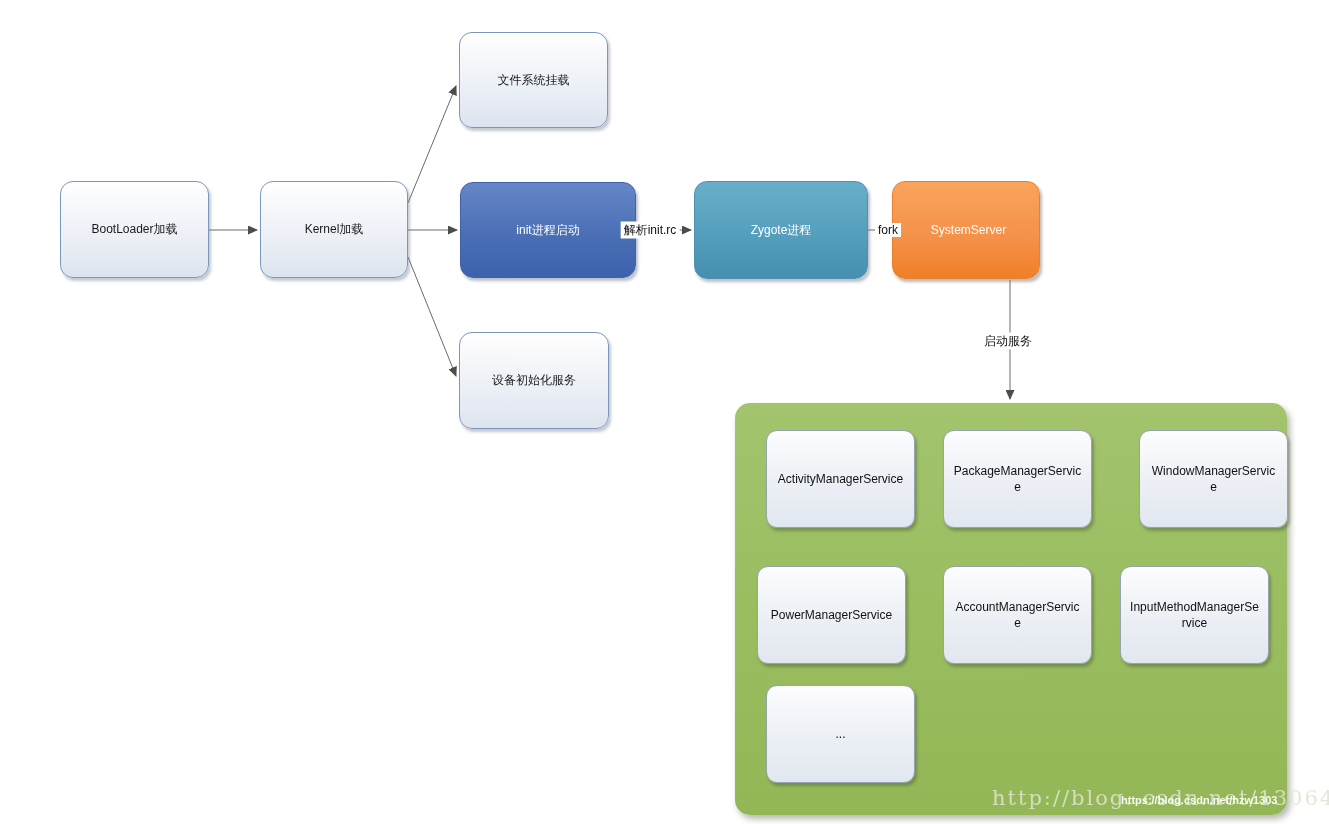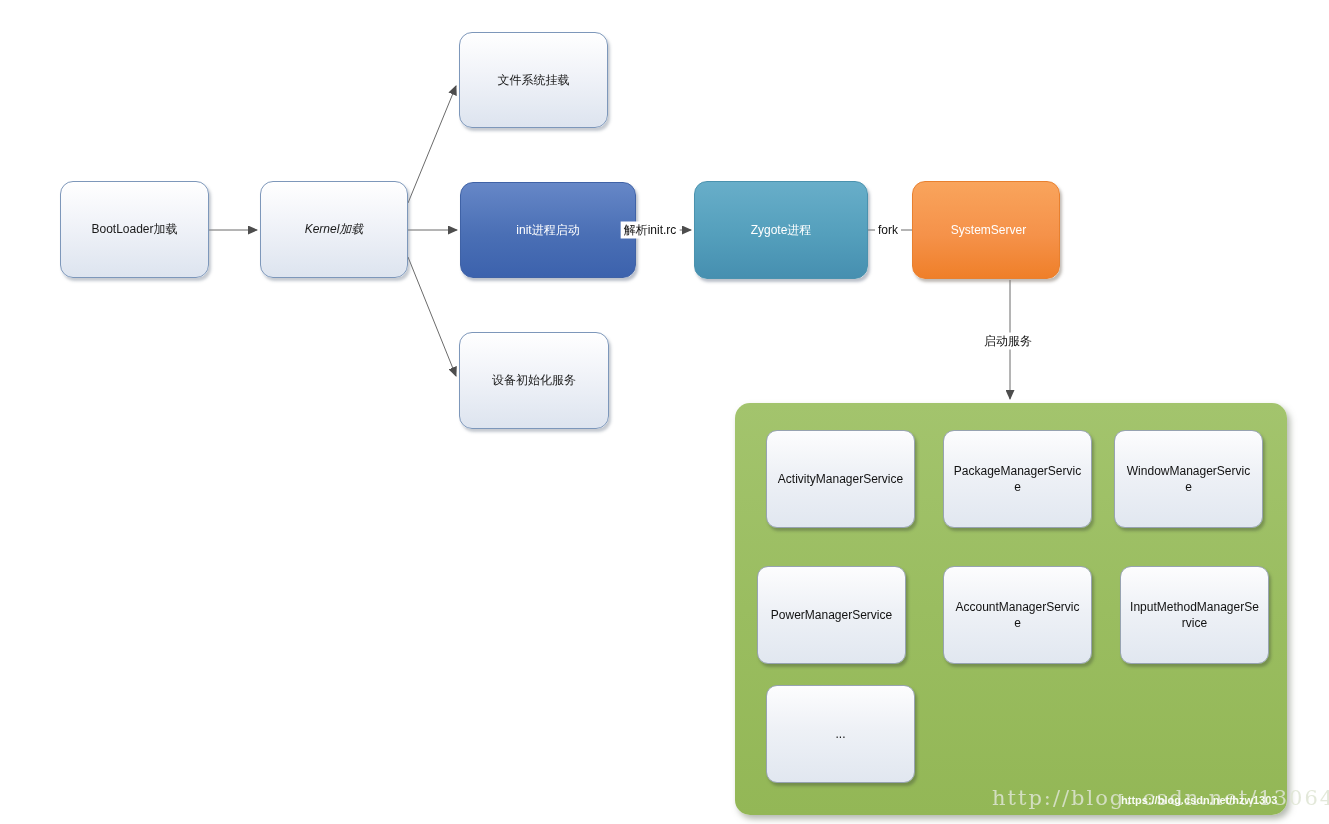--- a/index.html
+++ b/index.html
@@ -129,42 +129,42 @@
 
     <line x1="609" y1="230" x2="691" y2="230" stroke="#6b6b6b" stroke-width="1" marker-end="url(#arrow)"></line>
 
     <line x1="842" y1="230" x2="933" y2="230" stroke="#6b6b6b" stroke-width="1" marker-end="url(#arrow)"></line>
 
     <line x1="1010" y1="280" x2="1010" y2="399" stroke="#6b6b6b" stroke-width="1" marker-end="url(#arrow)"></line>
   </svg>
 
   <div class="node light" style="left:60px; top:181px; width:149px; height:97px;">BootLoader加载</div>
 
-  <div class="node light" style="left:260px; top:181px; width:148px; height:97px;font-style:italic;">Kernel加载</div>
+  <div class="node light" style="left:260px; top:181px; width:148px; height:97px;">Kernel加载</div>
 
   <div class="node light" style="left:459px; top:32px; width:149px; height:96px;">文件系统挂载</div>
 
   <div class="node blue" style="left:460px; top:182px; width:176px; height:96px;">init进程启动</div>
 
   <div class="node light" style="left:459px; top:332px; width:150px; height:97px;">设备初始化服务</div>
 
   <div class="node teal" style="left:694px; top:181px; width:174px; height:98px;">Zygote进程</div>
 
-  <div class="node orange" style="left:912px; top:181px; width:148px; height:98px;padding-left:15px;">SystemServer</div>
+  <div class="node orange" style="left:892px; top:181px; width:148px; height:98px;padding-left:15px;">SystemServer</div>
 
   <div class="edge-label" style="left:650px; top:230px;">解析init.rc</div>
 
   <div class="edge-label" style="left:888px; top:230px;">fork</div>
 
   <div class="edge-label" style="left:1008px; top:341px;">启动服务</div>
 
   <div class="services-container">
     <div class="service" style="left:31px; top:27px;">ActivityManagerService</div>
     <div class="service" style="left:208px; top:27px;">PackageManagerService</div>
-    <div class="service" style="left:379px; top:27px;">WindowManagerService</div>
+    <div class="service" style="left:404px; top:27px;">WindowManagerService</div>
     <div class="service" style="left:22px; top:163px;">PowerManagerService</div>
     <div class="service" style="left:208px; top:163px;">AccountManagerService</div>
     <div class="service" style="left:385px; top:163px;">InputMethodManagerService</div>
     <div class="service" style="left:31px; top:282px;">...</div>
   </div>
 
   <div class="watermark-faint">http://blog. csdn.net/1306440430</div>
   <div class="watermark-bold">https://blog.csdn.net/hzw1303</div>
 
 </div>

